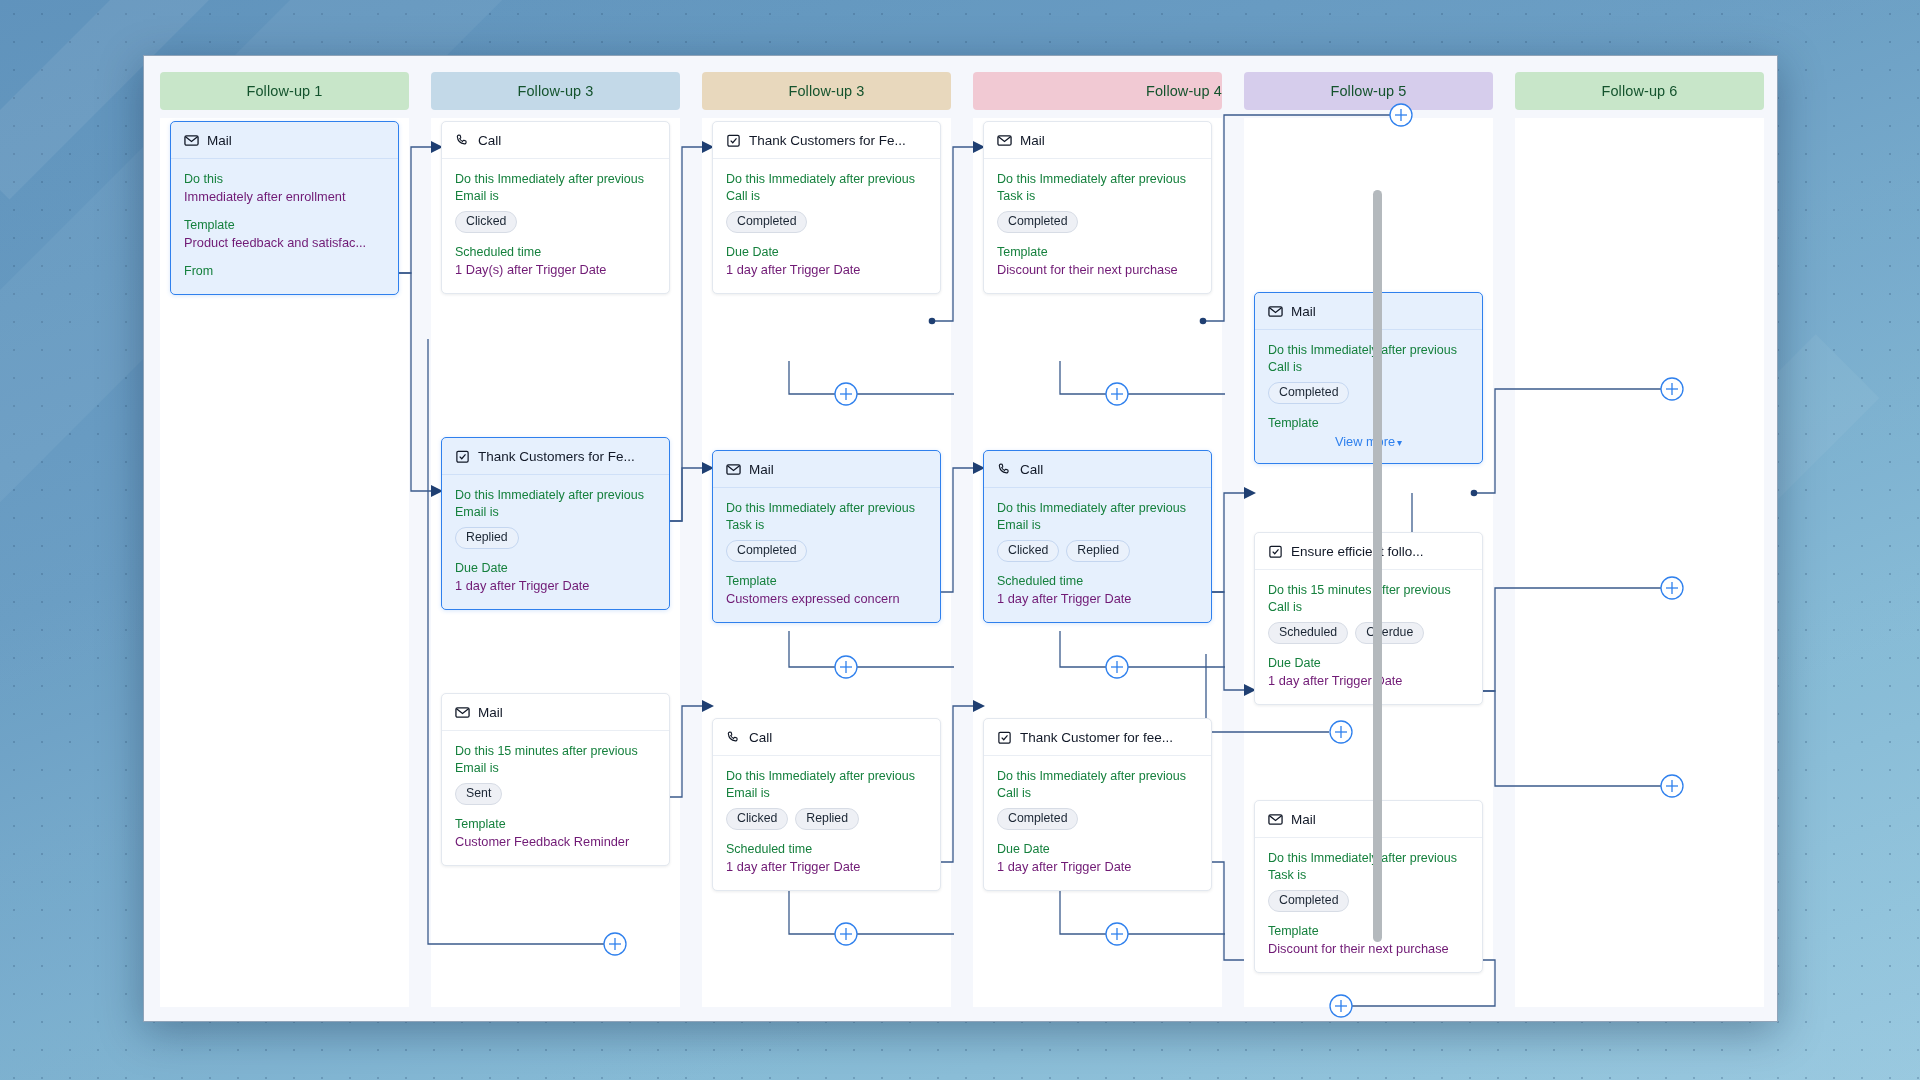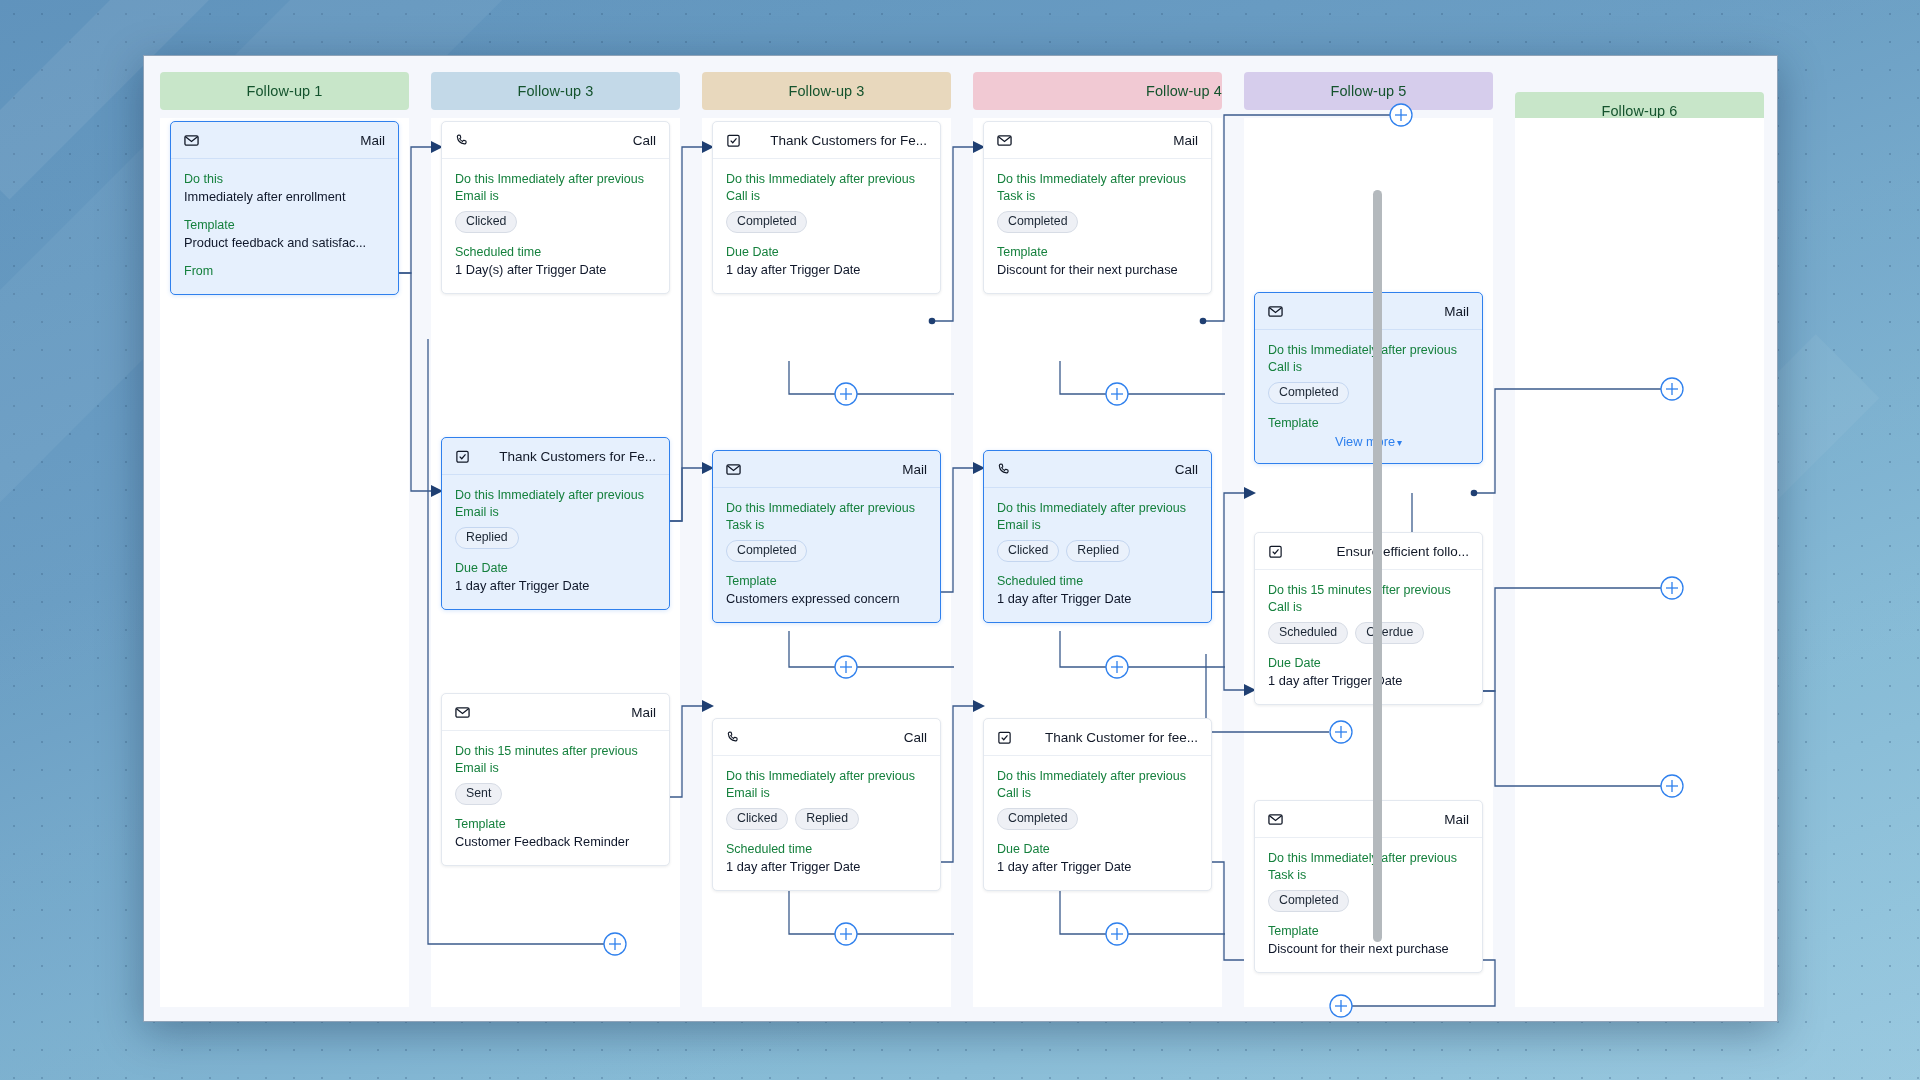--- a/index.html
+++ b/index.html
@@ -81,33 +81,32 @@
     box-shadow: 0 1px 4px rgba(47,128,237,0.18);
   }
   .card-head {
     display: flex; align-items: center; gap: 8px;
     padding: 11px 13px 10px 13px;
     border-bottom: 1px solid #eaeef4;
     font-size: 13.5px;
     color: #111827;
     white-space: nowrap;
     overflow: hidden;
-    justify-content: space-between;
   }
   .card.selected .card-head { border-bottom-color: #cfe0f8; }
   .card-head .ttl { overflow: hidden; text-overflow: ellipsis; }
   .card-body { padding: 12px 13px 14px 13px; }
   .lbl {
     font-size: 12.5px;
     color: #15803d;
     line-height: 1.38;
   }
   .val {
     font-size: 12.8px;
-    color: #0f172a;
+    color: #701a75;
     line-height: 1.38;
   }
   .gap { height: 11px; }
   .chips { margin-top: 5px; display: flex; gap: 7px; flex-wrap: wrap; }
   .chip {
     display: inline-block;
     border: 1px solid #d7dce5;
     background: #eef0f5;
     border-radius: 11px;
     padding: 2px 10px 3px 10px;
@@ -188,21 +187,21 @@
     </div>
 
     <div class="column" style="left:1100px;">
       <div class="col-header" style="background:#d6cdec;">
         <span>Follow-up 5</span>
       </div>
       <div class="col-body"></div>
     </div>
 
     <div class="column" style="left:1371px;">
-      <div class="col-header" style="background:#c8e6c9;margin-top:20px;">
+      <div class="col-header" style="background:#c8e6c9;">
         <span>Follow-up 6</span>
       </div>
       <div class="col-body"></div>
     </div>
 
     <svg class="wires" viewBox="0 0 1635 967">
 
       <path class="wire" d="M246,217 L267,217 L267,91 L287,91"></path>
       <circle class="dot" cx="246" cy="217" r="3.3"></circle>
       <polygon class="dot" points="287,85 299,91 287,97"></polygon>

